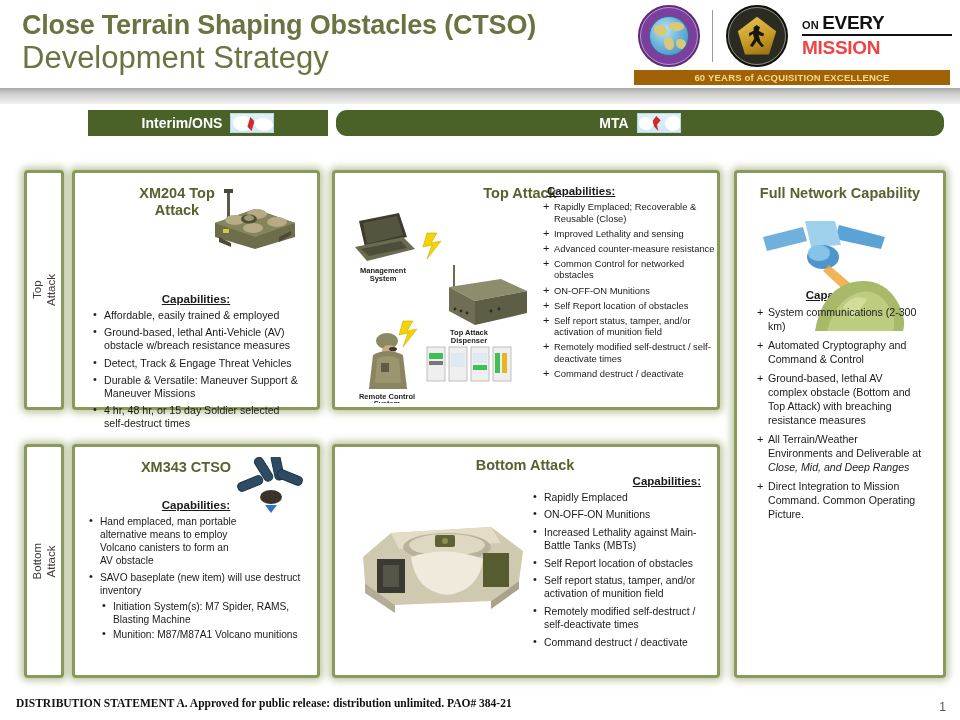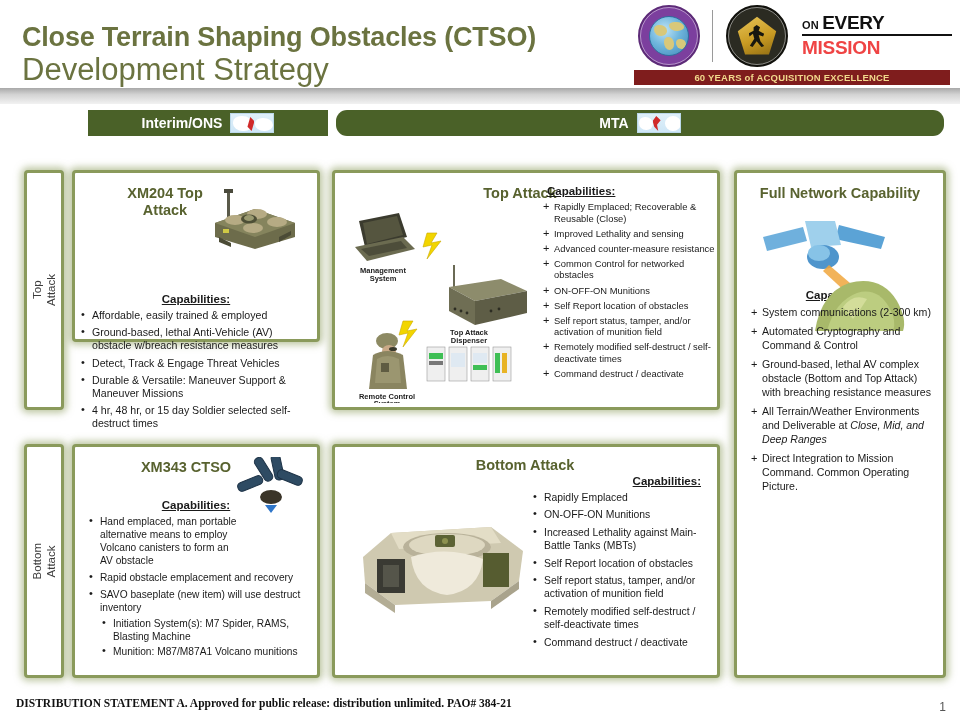--- a/index.html
+++ b/index.html
@@ -6,21 +6,21 @@
   body {
     width: 960px; height: 720px;
     font-family: "Liberation Sans", sans-serif;
     background: #ffffff;
     position: relative;
     overflow: hidden;
   }
 
   
   #header { position: absolute; left: 0; top: 0; width: 960px; height: 88px; background: #fff; }
-  #title-block { position: absolute; left: 22px; top: 20px; }
+  #title-block { position: absolute; left: 22px; top: 8px; }
   .title-line1 {
     font-size: 27px; font-weight: bold; color: #6b7340;
     letter-spacing: -0.2px; line-height: 34px; white-space: nowrap;
   }
   .title-line2 {
     font-size: 31px; font-weight: normal; color: #6b7340;
     line-height: 32px; white-space: nowrap;
   }
 
   #logo-strip { position: absolute; right: 6px; top: 2px; width: 320px; height: 86px; }
@@ -61,21 +61,21 @@
     clip-path: polygon(48% 0%, 68% 10%, 60% 26%, 92% 40%, 86% 52%, 60% 46%, 70% 74%, 92% 96%, 76% 100%, 48% 74%, 24% 100%, 8% 94%, 34% 62%, 26% 40%, 6% 52%, 2% 38%, 30% 26%, 30% 10%);
   }
   #every-mission { position: absolute; left: 168px; top: 10px; width: 150px; text-align: left; }
   .em-line1 { font-size: 11px; font-weight: bold; color: #111; letter-spacing: 0.2px; }
   .em-line1 .small { font-size: 11px; font-weight: bold; }
   .em-line1 .big { font-size: 19px; font-weight: bold; letter-spacing: -0.3px; }
   .em-rule { height: 2px; background: #111; margin: 0 0 1px 0; width: 150px; }
   .em-line2 { font-size: 19px; font-weight: bold; color: #ef4444; letter-spacing: -0.3px; }
   #years-banner {
     position: absolute; right: 4px; top: 68px; width: 316px; height: 15px;
-    background: #7f1d1d; color: #f2d98c; font-size: 9.5px; font-weight: bold;
+    background: #a16207; color: #f2d98c; font-size: 9.5px; font-weight: bold;
     letter-spacing: 0.2px; display: flex; align-items: center; justify-content: center;
   }
   #header-gray {
     position: absolute; left: 0; top: 88px; width: 960px; height: 16px;
     background: linear-gradient(to bottom, #a8a8a8 0%, #d2d2d2 40%, #f2f2f2 100%);
   }
 
   
   .phase-banner {
     position: absolute; height: 26px; background: #4a6128;
@@ -128,34 +128,34 @@
     line-height: 13.2px; margin-bottom: 4px; padding-left: 13px;
   }
   ul.caps li::before {
     content: "•"; position: absolute; left: 2px; top: -1px; font-size: 11px;
   }
   ul.caps.plus li::before { content: "+"; font-size: 11px; top: 0px; }
   ul.caps li ul { list-style: none; margin-top: 3px; }
   ul.caps li ul li { font-size: 10.2px; padding-left: 13px; margin-bottom: 2px; }
 
   
-  #panel-xm204 { left: 72px; top: 170px; width: 248px; height: 172px; padding: 10px 4px; }
+  #panel-xm204 { left: 72px; top: 170px; width: 248px; height: 240px; padding: 10px 16px; }
   #panel-xm204 .panel-title { width: 120px; margin-left: 26px; margin-top: 2px; line-height: 17px; }
   #xm204-img { position: absolute; right: 14px; top: 14px; width: 96px; height: 64px; }
 
   
   #panel-topattack { left: 332px; top: 170px; width: 388px; height: 240px; }
   #panel-topattack .panel-title { position: absolute; left: 110px; top: 12px; width: 150px; }
   #ta-diagram { position: absolute; left: 6px; top: 30px; width: 200px; height: 200px; }
   #ta-caps { position: absolute; left: 206px; top: 12px; width: 176px; }
   #ta-caps .cap-head { text-align: left; padding-left: 6px; }
   #ta-caps ul.caps li { font-size: 9.4px; line-height: 11.6px; margin-bottom: 3.5px; }
 
   
-  #panel-network { left: 734px; top: 170px; width: 212px; height: 508px; padding: 10px 12px; }
+  #panel-network { left: 734px; top: 170px; width: 212px; height: 508px; padding: 10px 18px; }
   #panel-network .panel-title { margin-top: 2px; }
   #net-img { margin: 10px auto 0; width: 170px; height: 120px; position: relative; }
   #panel-network .cap-head { margin-top: 88px; }
   #panel-network ul.caps li { font-size: 10.6px; line-height: 14px; margin-bottom: 5px; }
   .ital { font-style: italic; }
 
   
   #panel-savo { left: 72px; top: 444px; width: 248px; height: 234px; padding: 10px 12px; }
   #panel-savo .panel-title { width: 150px; margin-left: 24px; margin-top: 2px; }
   #savo-img { position: absolute; right: 10px; top: 10px; width: 72px; height: 58px; }
@@ -400,21 +400,20 @@
       <rect x="30" y="6" width="26" height="9" rx="4" transform="rotate(78 43 10)"></rect>
       <rect x="42" y="16" width="26" height="9" rx="4" transform="rotate(22 55 20)"></rect>
     </g>
     <ellipse cx="36" cy="40" rx="11" ry="7" fill="#3a3428"></ellipse>
     <polygon points="30,48 42,48 36,56" fill="#2f76c9"></polygon>
   </svg>
 
   <div class="cap-head" style="margin-top:24px;">Capabilities:</div>
   <ul class="caps">
     <li style="width:150px;">Hand emplaced, man portable alternative means to employ Volcano canisters to form an AV obstacle</li>
-    <li>Rapid obstacle emplacement and recovery</li>
     <li>
       <span>SAVO baseplate (new item) will use destruct inventory</span>
       <ul>
         <li>Initiation System(s): M7 Spider, RAMS, Blasting Machine</li>
         <li>Munition: M87/M87A1 Volcano munitions</li>
       </ul>
     </li>
   </ul>
 </div>
 

